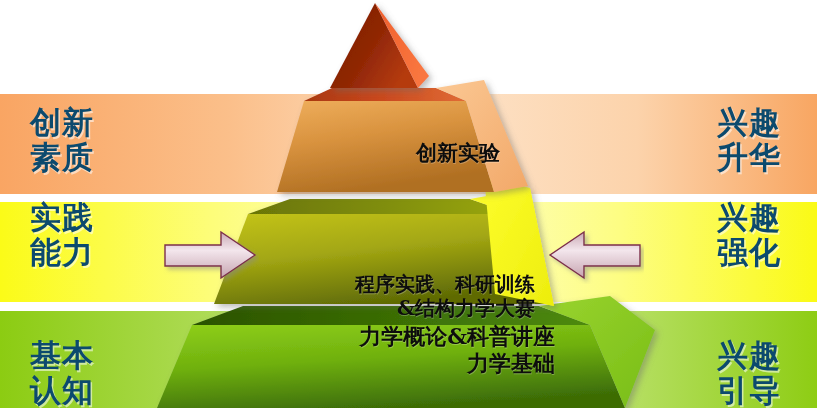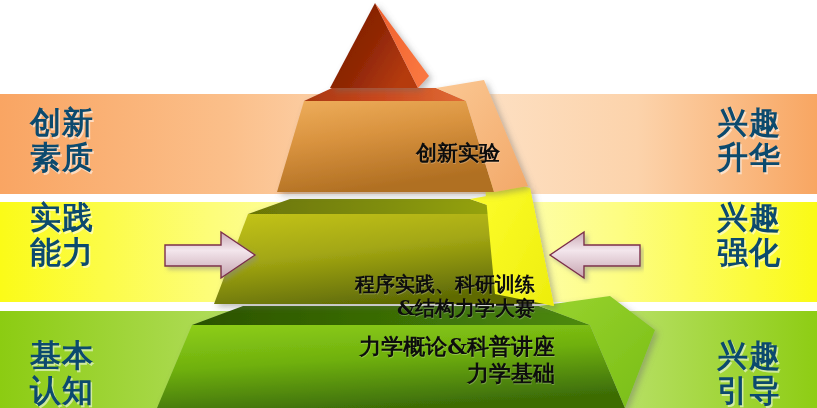--- a/index.html
+++ b/index.html
@@ -73,21 +73,21 @@
     font-size: 21px;
   }
   #tier-text-mid {
     left: 235px; width: 300px;
     top: 224px;
     font-size: 20px;
     margin-top: 48px;
   }
   #tier-text-bot {
     left: 215px; width: 340px;
-    top: 333px;
+    top: 323px;
     font-size: 22px;
   }
 
   
   .arrow-svg {
     position: absolute;
     z-index: 8;
   }
   #arrow-left-to-right { left: 163px; top: 228px; }
   #arrow-right-to-left { left: 548px; top: 228px; }

